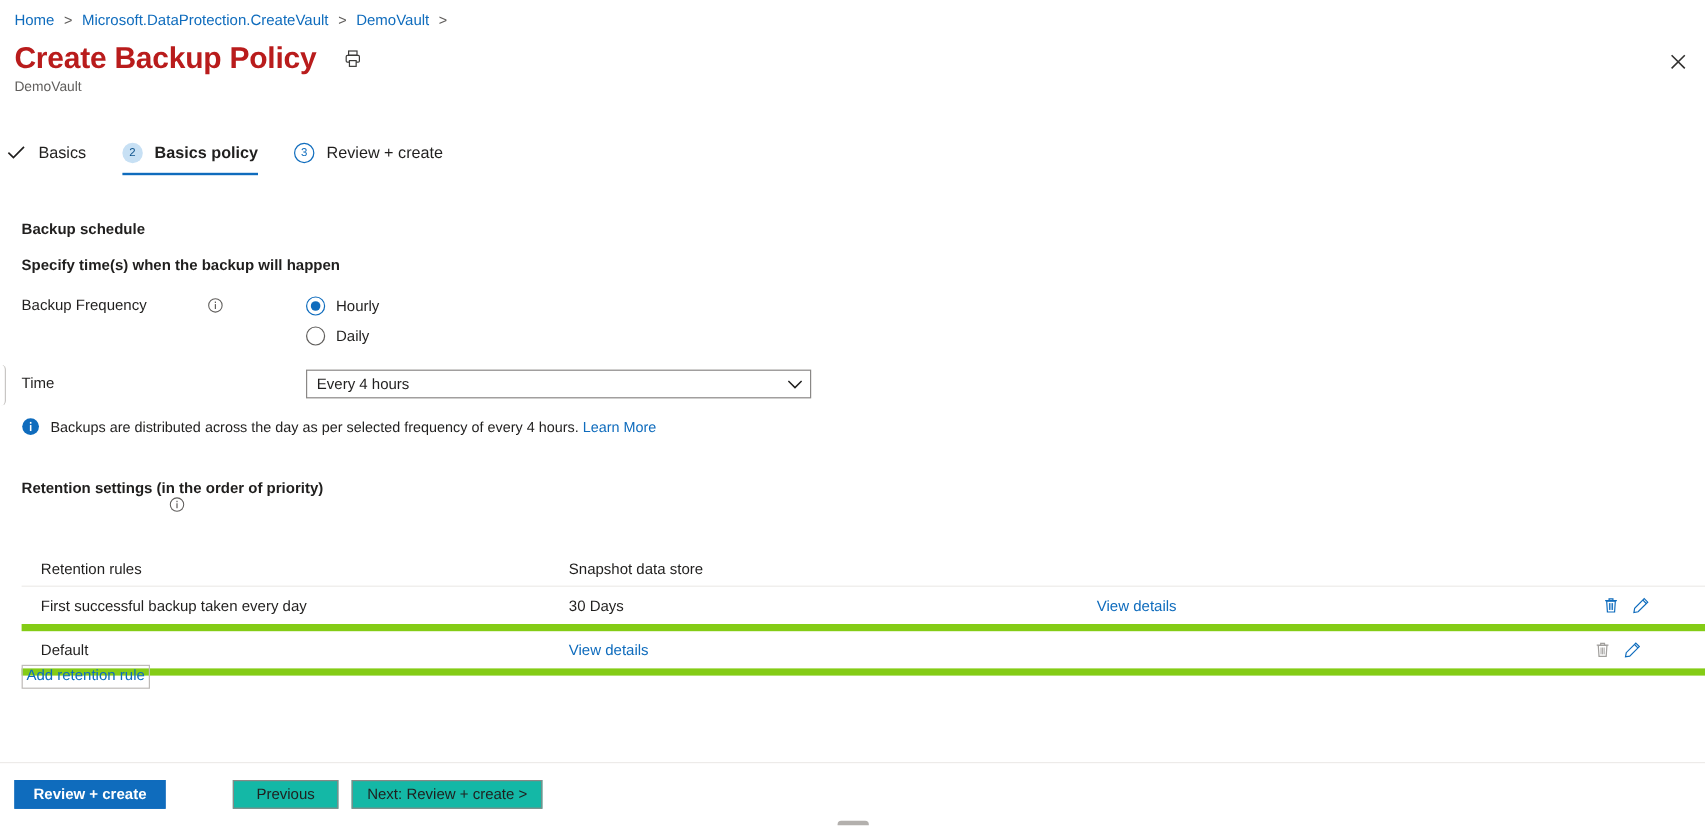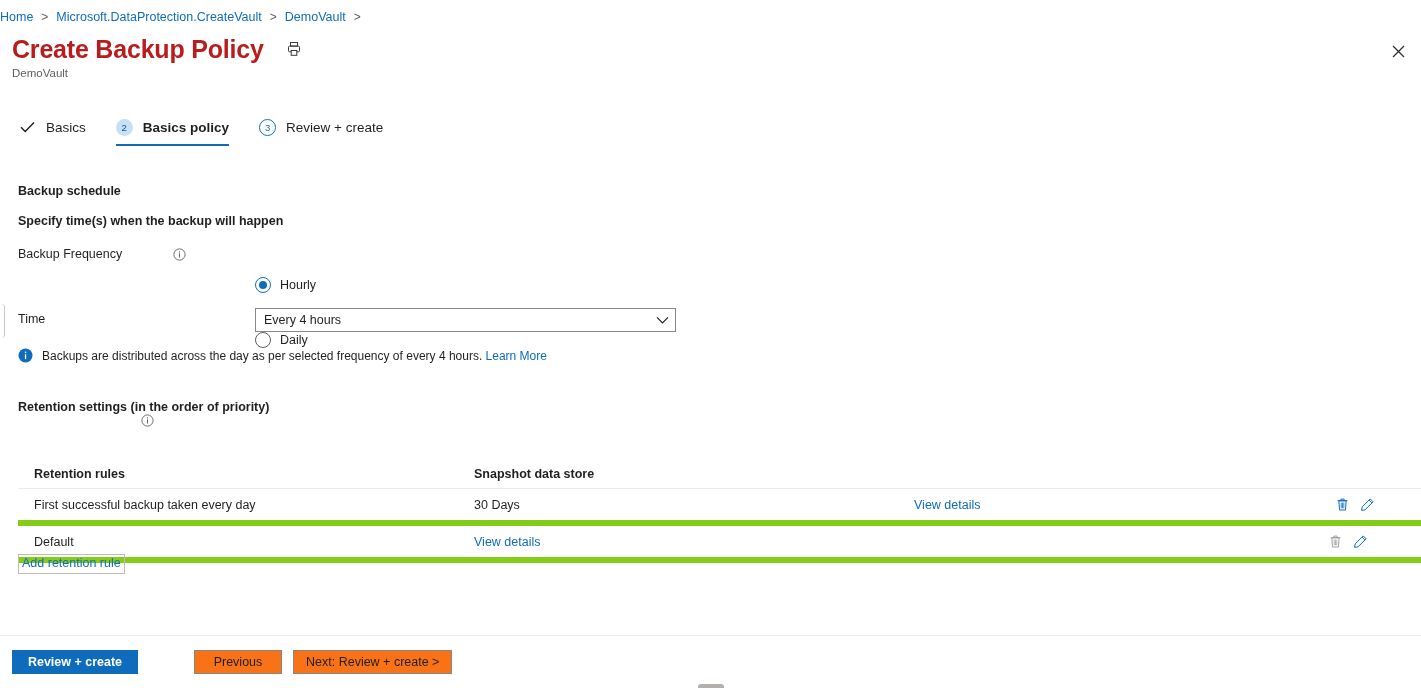--- a/index.html
+++ b/index.html
@@ -13,21 +13,21 @@
     font-family: "Liberation Sans", sans-serif;
     color: #1b1a19;
     overflow: hidden;
     position: relative;
     -webkit-font-smoothing: antialiased;
   }
 
   
   .breadcrumb {
     position: absolute;
-    left: 0;
+    left: 12px;
     top: 9px;
     font-size: 12.5px;
     line-height: 16px;
     white-space: nowrap;
     display: flex;
     align-items: flex-end;
   }
   .crumb {
     color: #0f6cbd;
     cursor: pointer;
@@ -79,21 +79,21 @@
     display: flex;
     align-items: center;
     justify-content: center;
     cursor: pointer;
     color: #323130;
   }
 
   
   .tabs {
     position: absolute;
-    left: 18px;
+    left: 4px;
     top: 112px;
     display: flex;
     align-items: flex-start;
     height: 34px;
     justify-content: space-between;
   }
   .tab {
     display: flex;
     align-items: center;
     height: 30px;
@@ -187,21 +187,20 @@
     left: 255px;
     top: 82px;
   }
   .radio-item {
     display: flex;
     align-items: center;
     height: 25px;
     cursor: pointer;
     font-size: 12.5px;
     color: #201f1e;
-    margin-top: 30px;
   }
   .radio-mark {
     width: 16px;
     height: 16px;
     border-radius: 50%;
     box-sizing: border-box;
     margin-right: 9px;
     flex: none;
     display: flex;
     align-items: center;
@@ -276,21 +275,21 @@
     right: 0;
     top: 300px;
   }
   .thead {
     display: flex;
     align-items: center;
     height: 28px;
     padding-left: 16px;
     border-bottom: 1px solid #edebe9;
     font-size: 12.5px;
-    font-weight: 700;
+    font-weight: 400;
     color: #201f1e;
   }
   .trow {
     display: flex;
     align-items: center;
     height: 31px;
     padding-left: 16px;
     border-bottom: 6px solid #84cc16;
     font-size: 12.5px;
     color: #201f1e;
@@ -342,21 +341,21 @@
     background: #fff;
     display: flex;
     align-items: center;
   }
   .btn {
     height: 24px;
     min-width: 118px;
     font-size: 12.5px;
     font-family: "Liberation Sans", sans-serif;
     border: 1px solid #8a8886;
-    background: #f97316;
+    background: #14b8a6;
     color: #201f1e;
     cursor: pointer;
     padding: 0 12px;
     box-sizing: border-box;
     display: flex;
     align-items: center;
     justify-content: center;
     white-space: nowrap;
   }
   .btn.primary {

